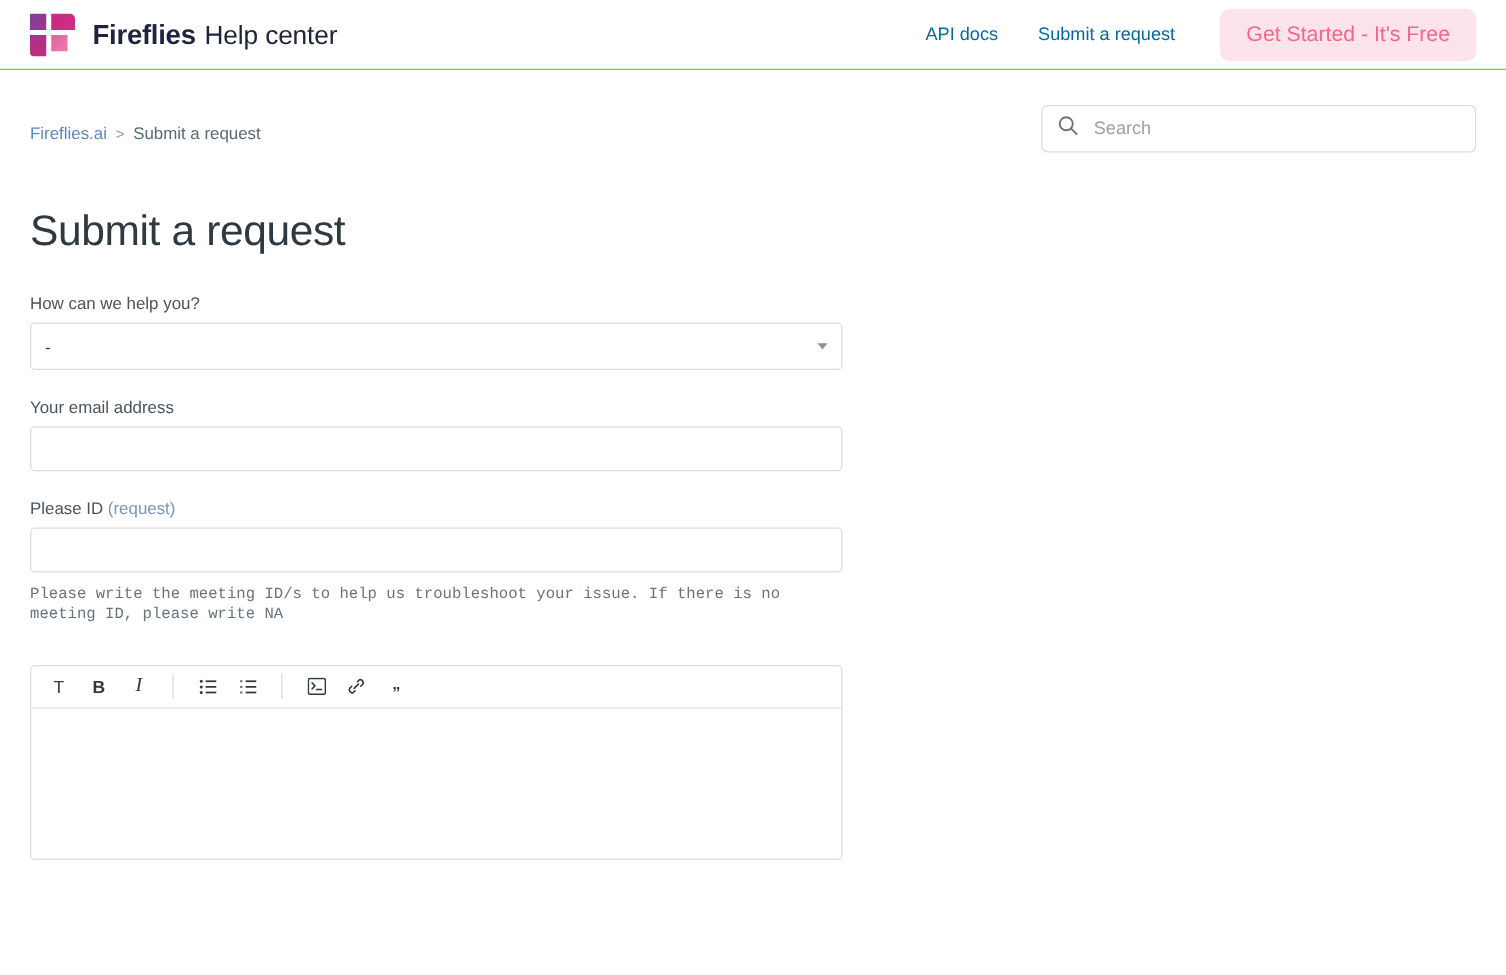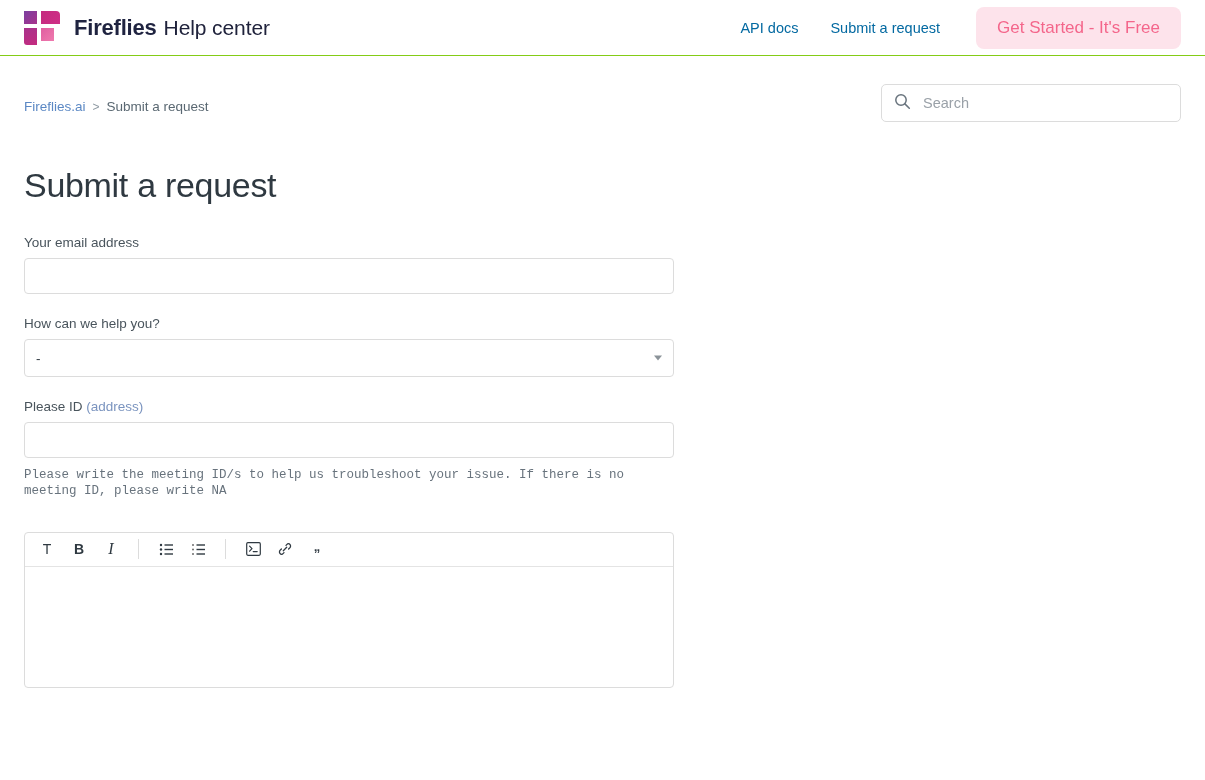--- a/index.html
+++ b/index.html
@@ -114,21 +114,21 @@
   }
   .breadcrumb a {
     color: #5b88c4;
     text-decoration: none;
   }
   .breadcrumb .sep { color: #8f9aa3; font-size: 12px; }
   .breadcrumb .current { color: #5a6872; }
 
   .search-wrap {
     margin-left: auto;
-    width: 300px;
+    width: 348px;
     position: relative;
   }
   .search-box {
     width: 100%;
     height: 38px;
     border: 1px solid #dcdcdc;
     border-radius: 5px;
     background: #fff;
     display: flex;
     align-items: center;
@@ -309,38 +309,38 @@
         <input class="search-input" type="text" placeholder="Search" style="">
       </div>
     </div>
   </div>
 
   <h1 class="page-title">Submit a request</h1>
 
   <form class="form">
 
     <div class="field">
-      <label class="field-label">Your email address</label>
-      <input class="text-input" type="text" placeholder="" style="">
-    </div>
-
-    <div class="field">
       <label class="field-label">How can we help you?</label>
       <div class="select-wrap">
         <div class="select-box">
           <span>-</span>
         </div>
         <span class="select-arrow"></span>
       </div>
     </div>
 
     <div class="field">
+      <label class="field-label">Your email address</label>
+      <input class="text-input" type="text" placeholder="" style="">
+    </div>
+
+    <div class="field">
       <label class="field-label">
         <span>Please ID</span>
-        <span class="optional">(address)</span>
+        <span class="optional">(request)</span>
       </label>
       <input class="text-input" type="text" placeholder="" style="">
       <div class="hint">Please write the meeting ID/s to help us troubleshoot your issue. If there is no meeting ID, please write NA</div>
     </div>
 
 
     <div class="field" style="margin-top:32px;">
       <div class="editor">
         <div class="editor-toolbar">
 

